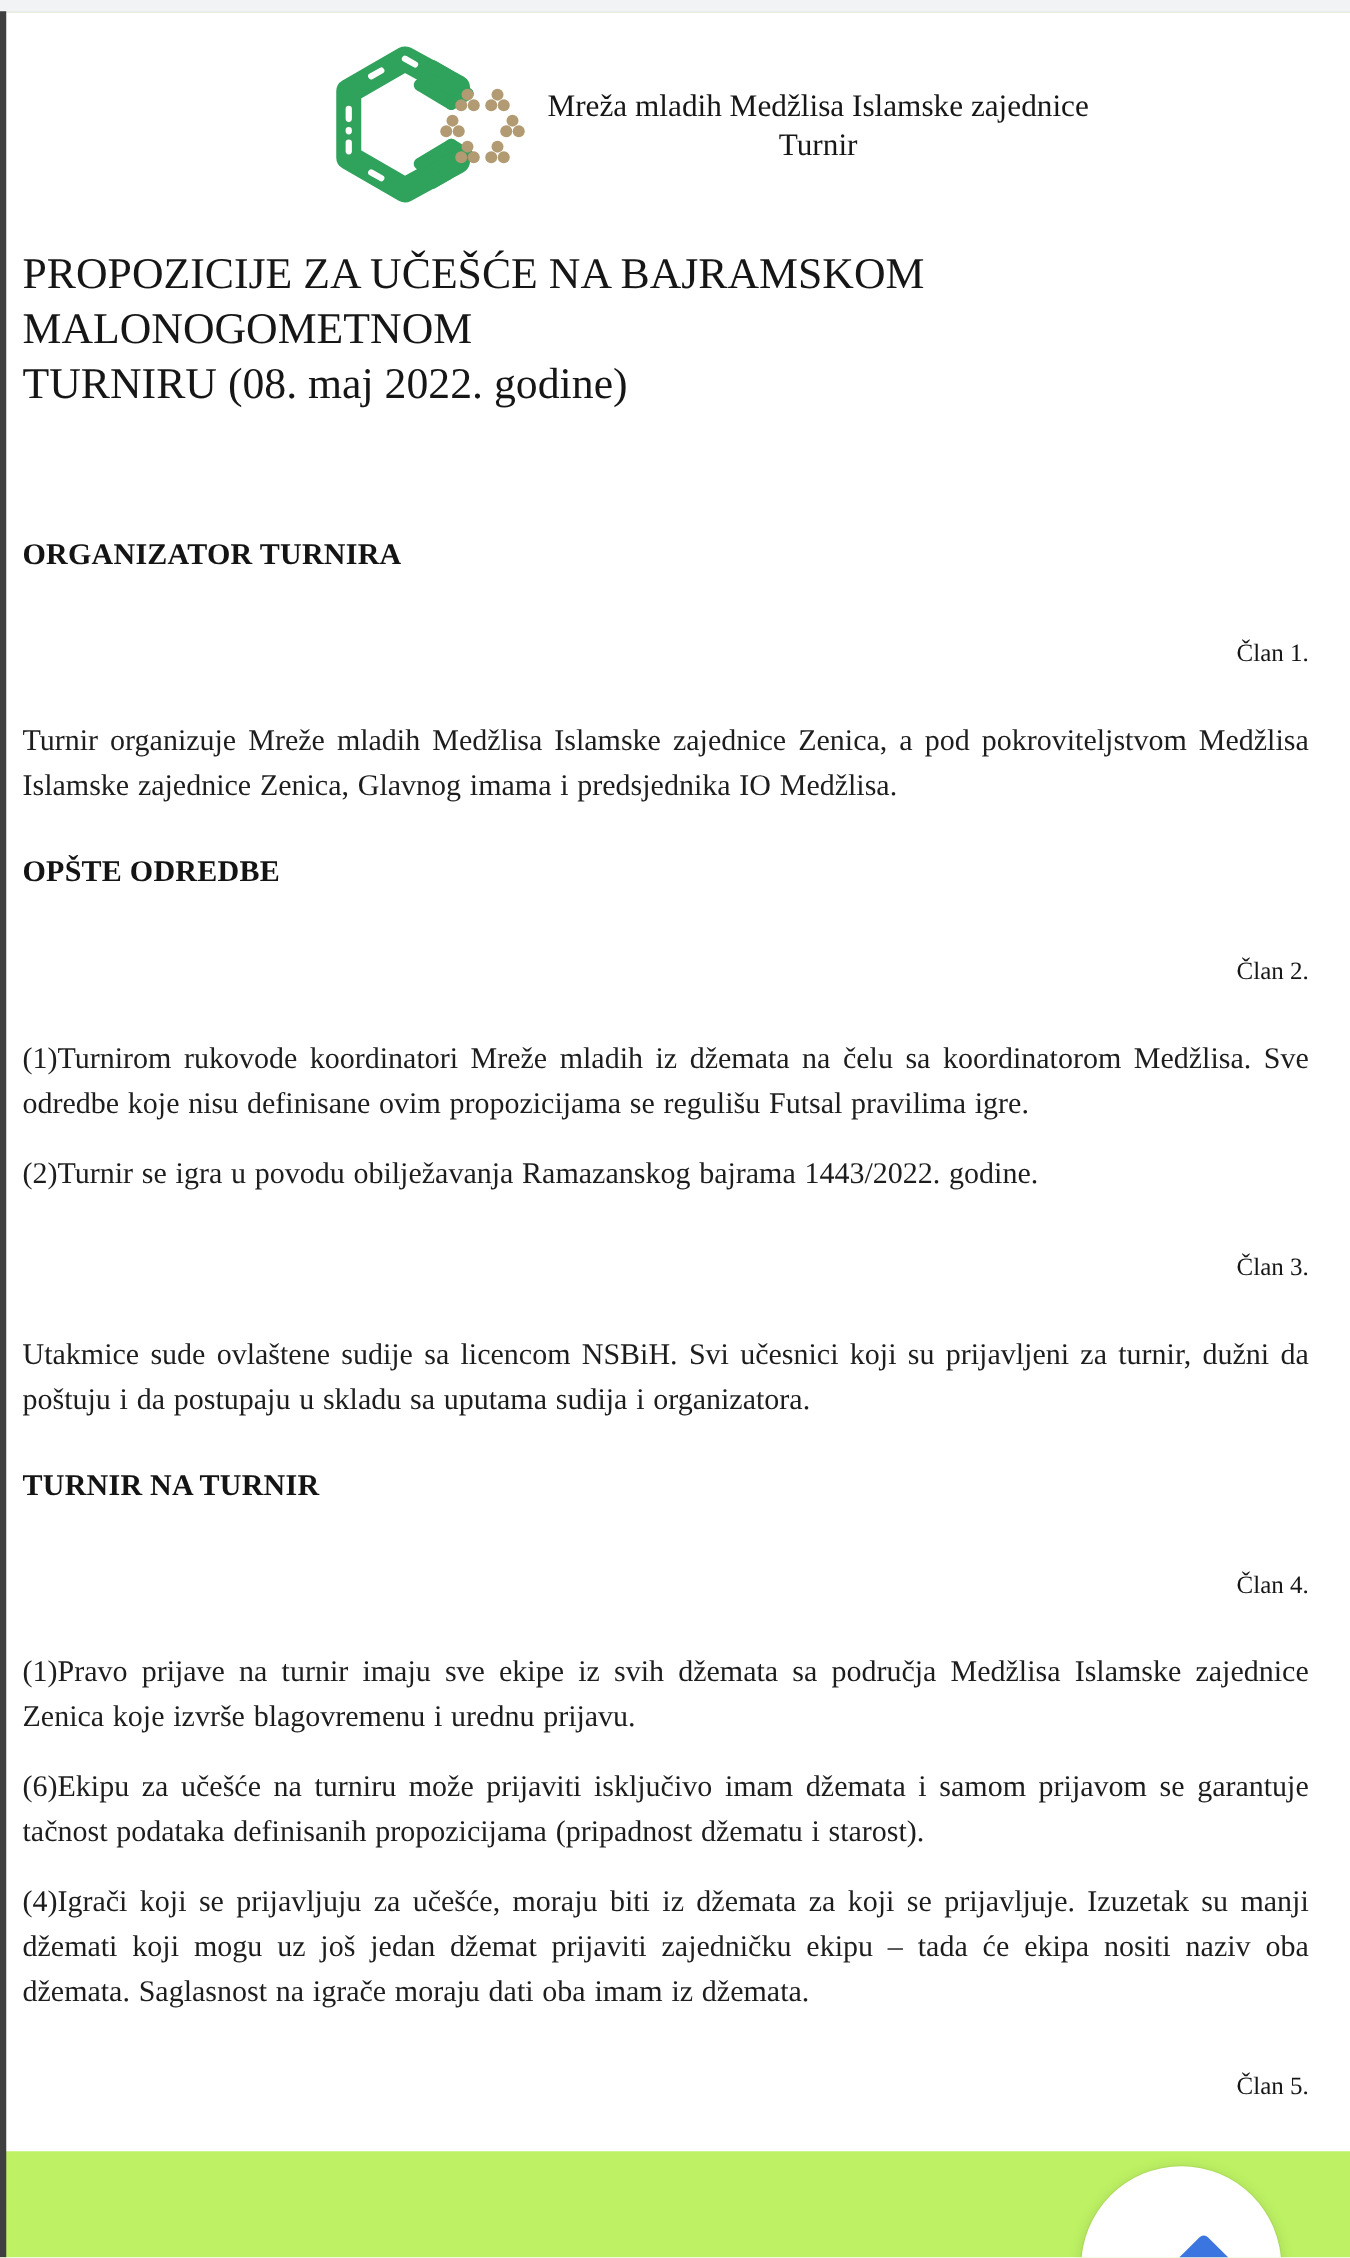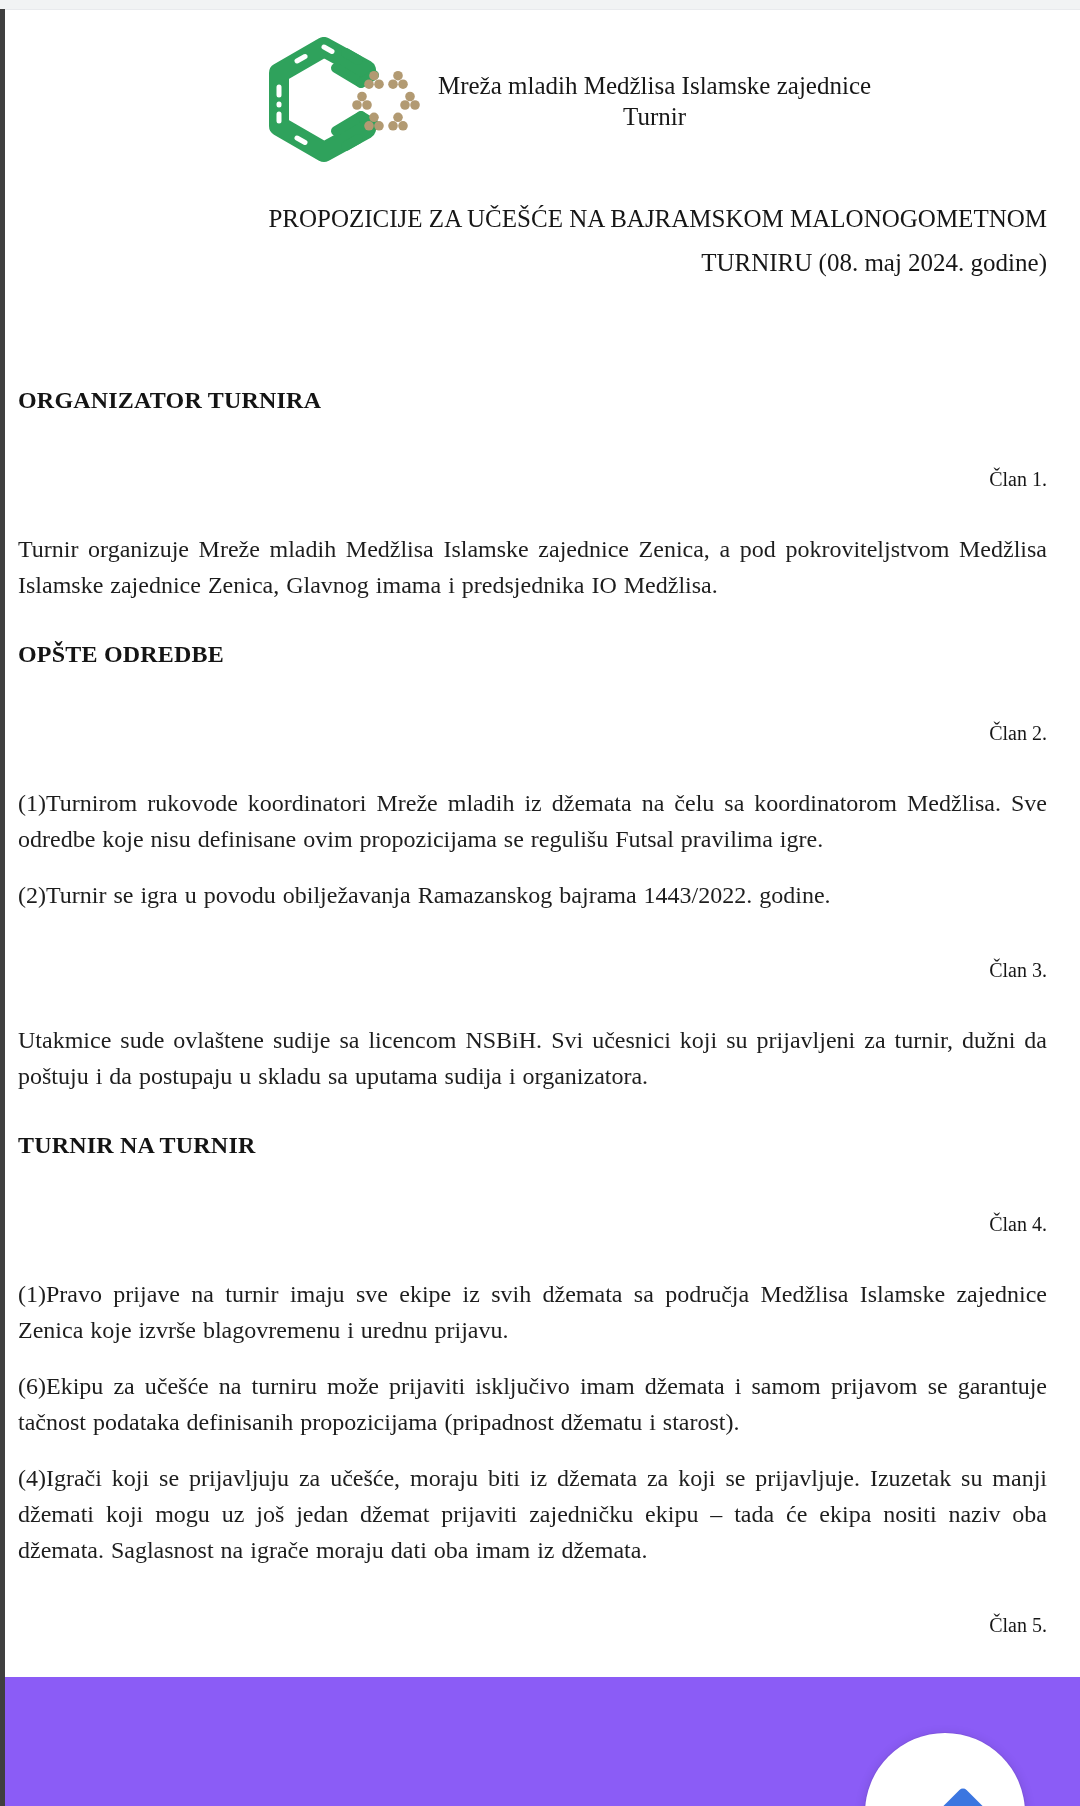--- a/index.html
+++ b/index.html
@@ -11,21 +11,21 @@
     --ink: #1d1d1d;
   }
   * { margin: 0; padding: 0; box-sizing: border-box; }
   html, body { width: 1080px; height: 1806px; overflow: hidden; }
   body {
     font-family: "Liberation Serif", "DejaVu Serif", serif;
     background: #ffffff;
     color: var(--ink);
     position: relative;
   }
-  .viewer { position: relative; width: 1080px; height: 1806px; overflow: hidden; background: #8b5cf6; }
+  .viewer { position: relative; width: 1080px; height: 1806px; overflow: hidden; background: #bef264; }
   .top-gap {
     position: absolute; top: 0; left: 0; right: 0; height: 10px;
     background: var(--top-gap);
     border-bottom: 1px solid #e8eaed;
     z-index: 3;
   }
   .page-edge {
     position: absolute; left: 0; top: 9px; bottom: 0; width: 5px;
     background: var(--page-edge);
     z-index: 3;
@@ -42,22 +42,22 @@
     display: flex; align-items: center; justify-content: center;
     transform: translateX(36px);
     gap: 14px;
     height: 132px;
   }
   .logo-svg { flex: 0 0 auto; display: block; }
   .org-name { text-align: center; font-size: 25px; line-height: 31px; color: #171717; }
   
   .doc-title {
     margin-top: 30px;
-    text-align: right;
-    font-size: 25px;
+    text-align: left;
+    font-size: 35px;
     line-height: 44px;
     font-weight: 400;
     color: #161616;
   }
   
   .doc-heading {
     font-weight: 700;
     font-size: 24px;
     line-height: 31px;
     margin: 16px 0 26px;
@@ -161,21 +161,21 @@
         </g>
       </svg>
       <div class="org-name">
         <div>Mreža mladih Medžlisa Islamske zajednice</div>
         <div>Turnir</div>
       </div>
     </div>
 
     <div class="doc-title">
       <div>PROPOZICIJE ZA UČEŠĆE NA BAJRAMSKOM MALONOGOMETNOM</div>
-      <div>TURNIRU (08. maj 2024. godine)</div>
+      <div>TURNIRU (08. maj 2022. godine)</div>
     </div>
 
     <div class="doc-heading first">ORGANIZATOR TURNIRA</div>
     <div class="clan">Član 1.</div>
     <p class="para">Turnir organizuje Mreže mladih Medžlisa Islamske zajednice Zenica, a pod pokroviteljstvom Medžlisa Islamske zajednice Zenica, Glavnog imama i predsjednika IO Medžlisa.</p>
 
     <div class="doc-heading">OPŠTE ODREDBE</div>
     <div class="clan">Član 2.</div>
     <p class="para">(1)Turnirom rukovode koordinatori Mreže mladih iz džemata na čelu sa koordinatorom Medžlisa. Sve odredbe koje nisu definisane ovim propozicijama se regulišu Futsal pravilima igre.</p>
     <p class="para">(2)Turnir se igra u povodu obilježavanja Ramazanskog bajrama 1443/2022. godine.</p>

